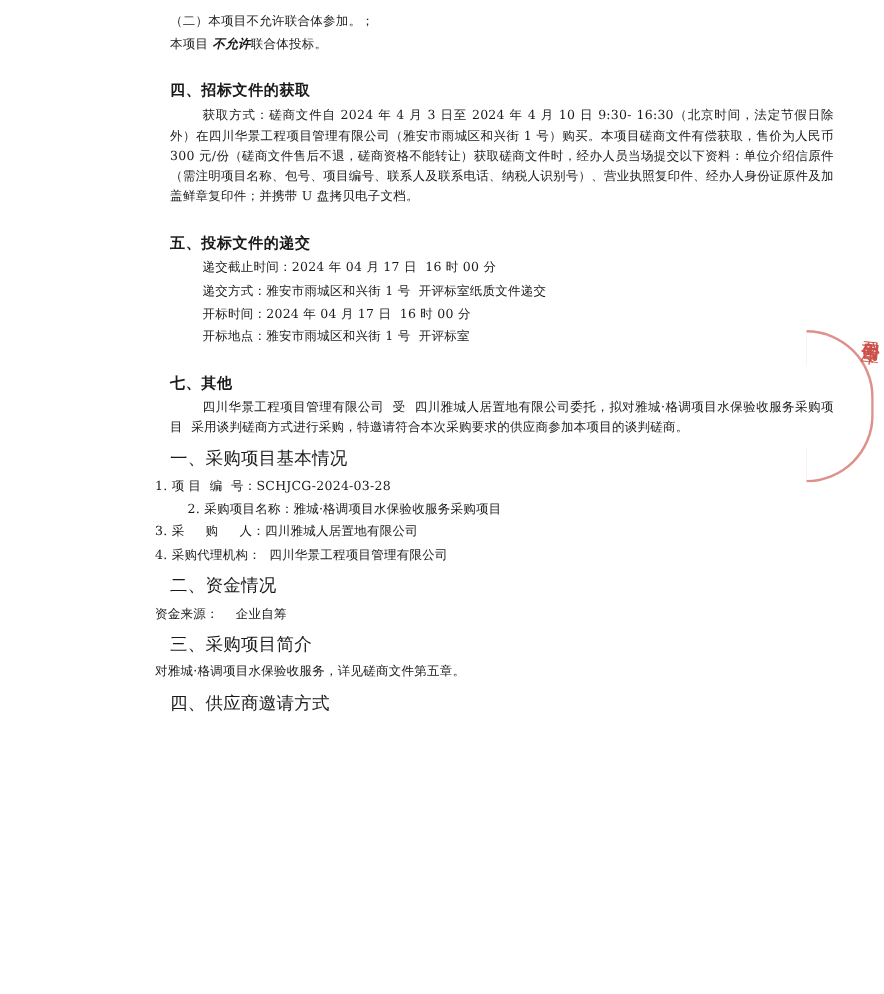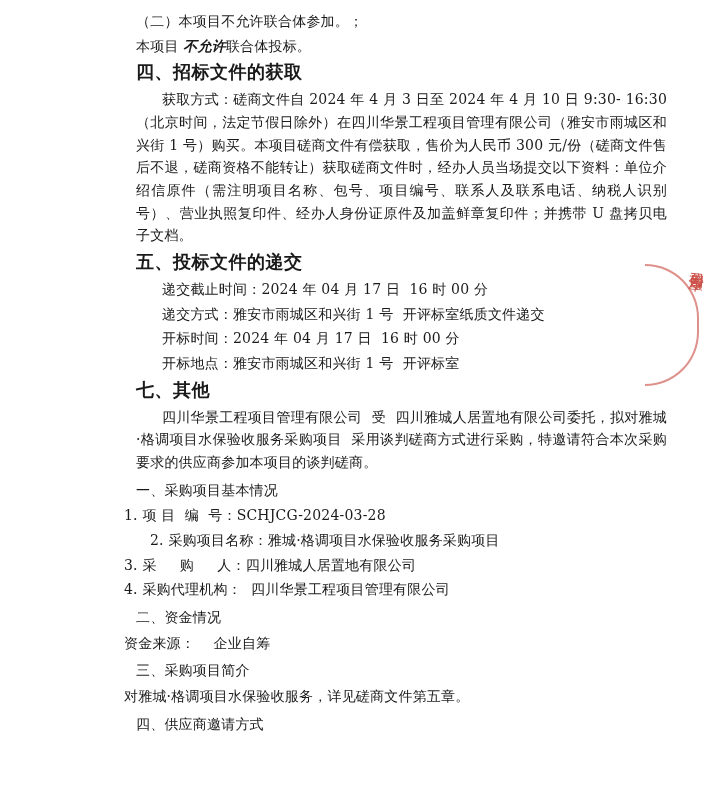--- a/index.html
+++ b/index.html
@@ -16,42 +16,42 @@
     overflow: hidden;
   }
   #page {
     position: relative;
     width: 707px;
     height: 795px;
     box-sizing: border-box;
     padding: 10px 40px 0 110px;
   }
   .line {
-    font-size: 14px;
+    font-size: 10px;
     line-height: 1.62;
     letter-spacing: 0.2px;
     white-space: pre-wrap;
     word-break: break-all;
   }
   .para {
     margin: 0 0 2px 0;
     text-align: justify;
     text-justify: inter-ideograph;
   }
   .indent2 {
     text-indent: 0;
     padding-left: 26px;
   }
   .indent-first {
     text-indent: 26px;
   }
   .heading {
     font-weight: bold;
-    font-size: 18px;
-    margin: 3px 0 4px 0;
+    font-size: 12px;
+    margin: 20px 0 4px 0;
     padding-left: 26px;
     letter-spacing: 0.5px;
   }
   .subheading {
     font-size: 14px;
     margin: 5px 0 3px 0;
     padding-left: 26px;
   }
   .italic-bold {
     font-style: italic;

